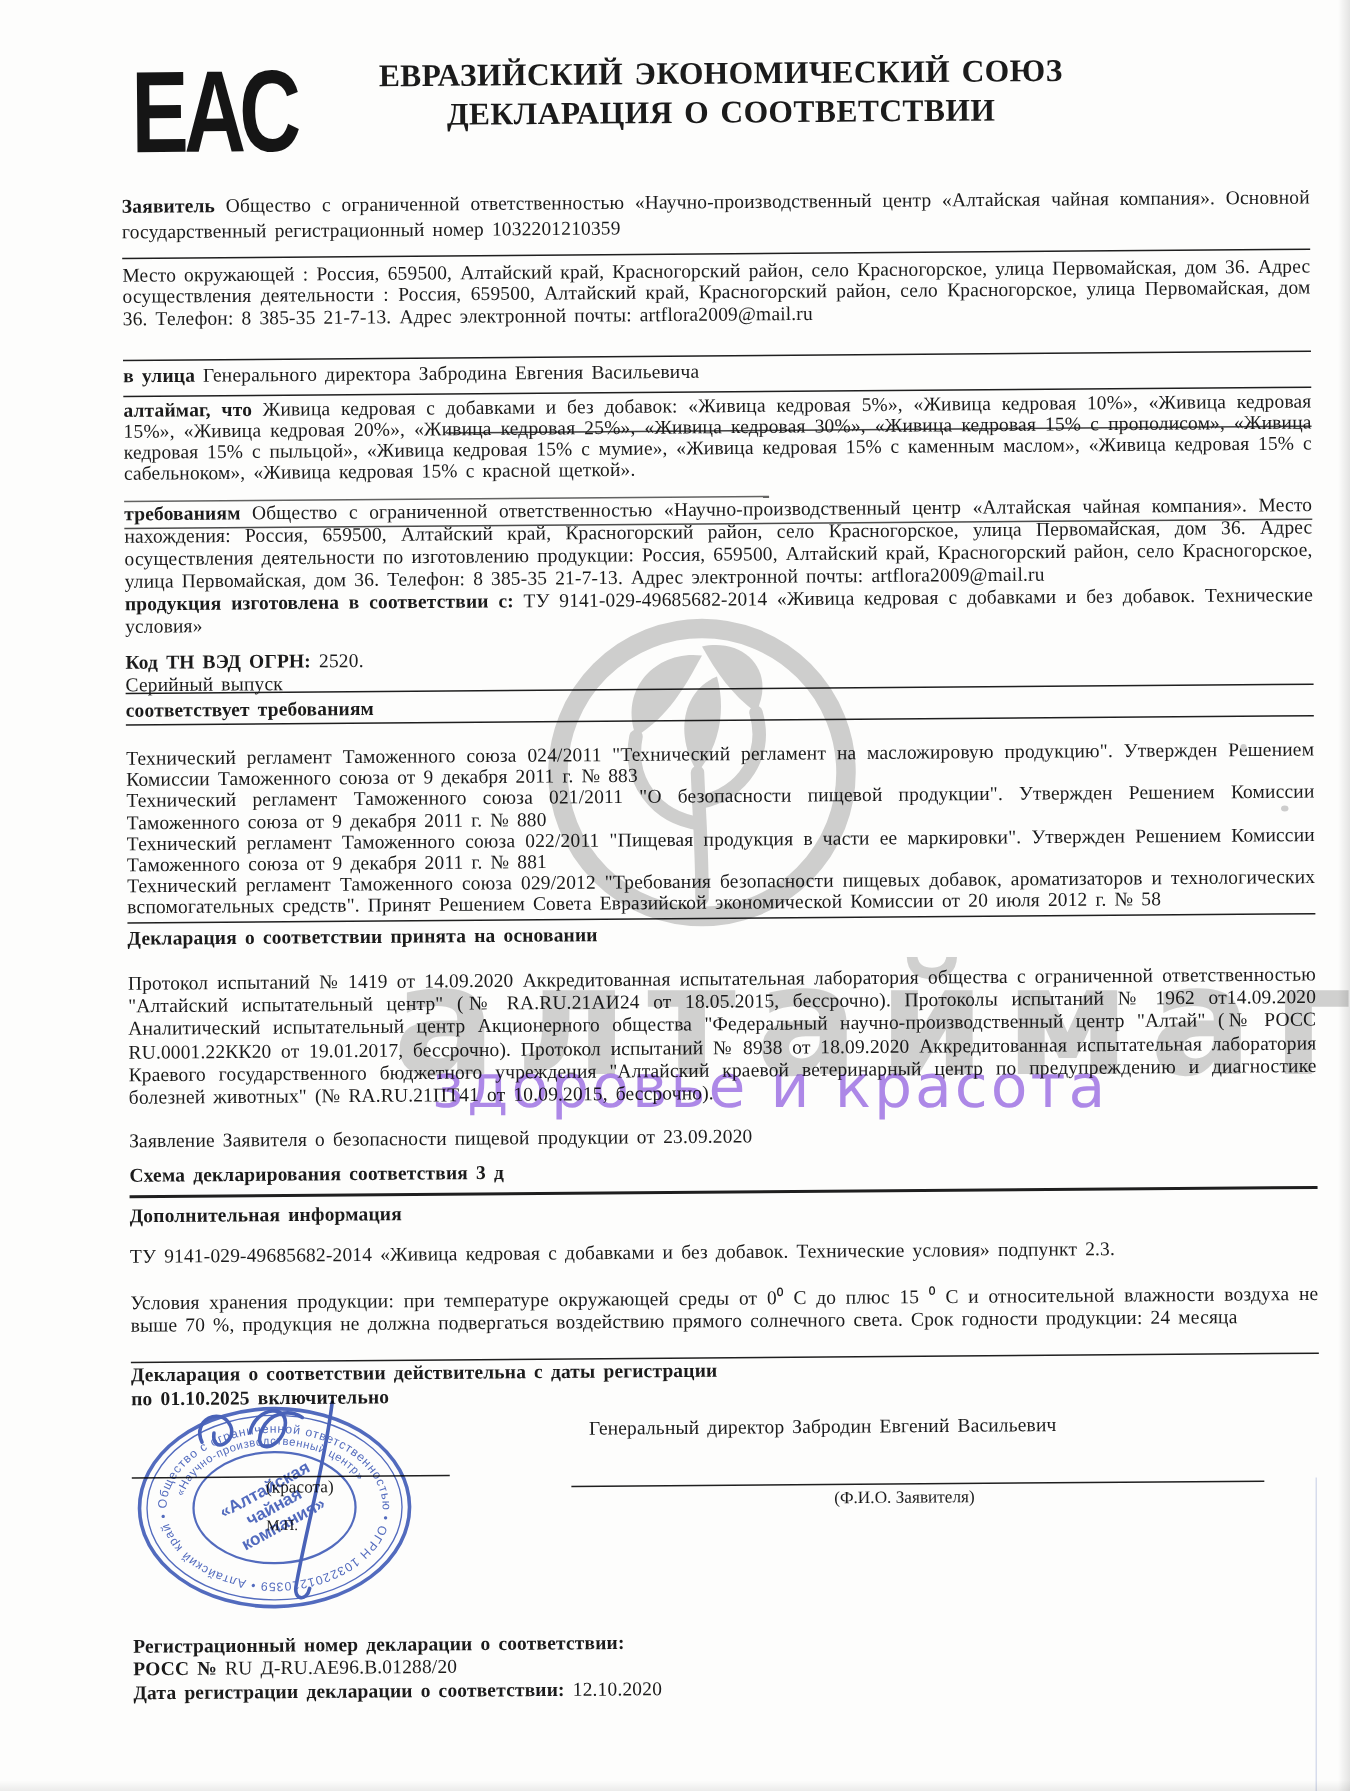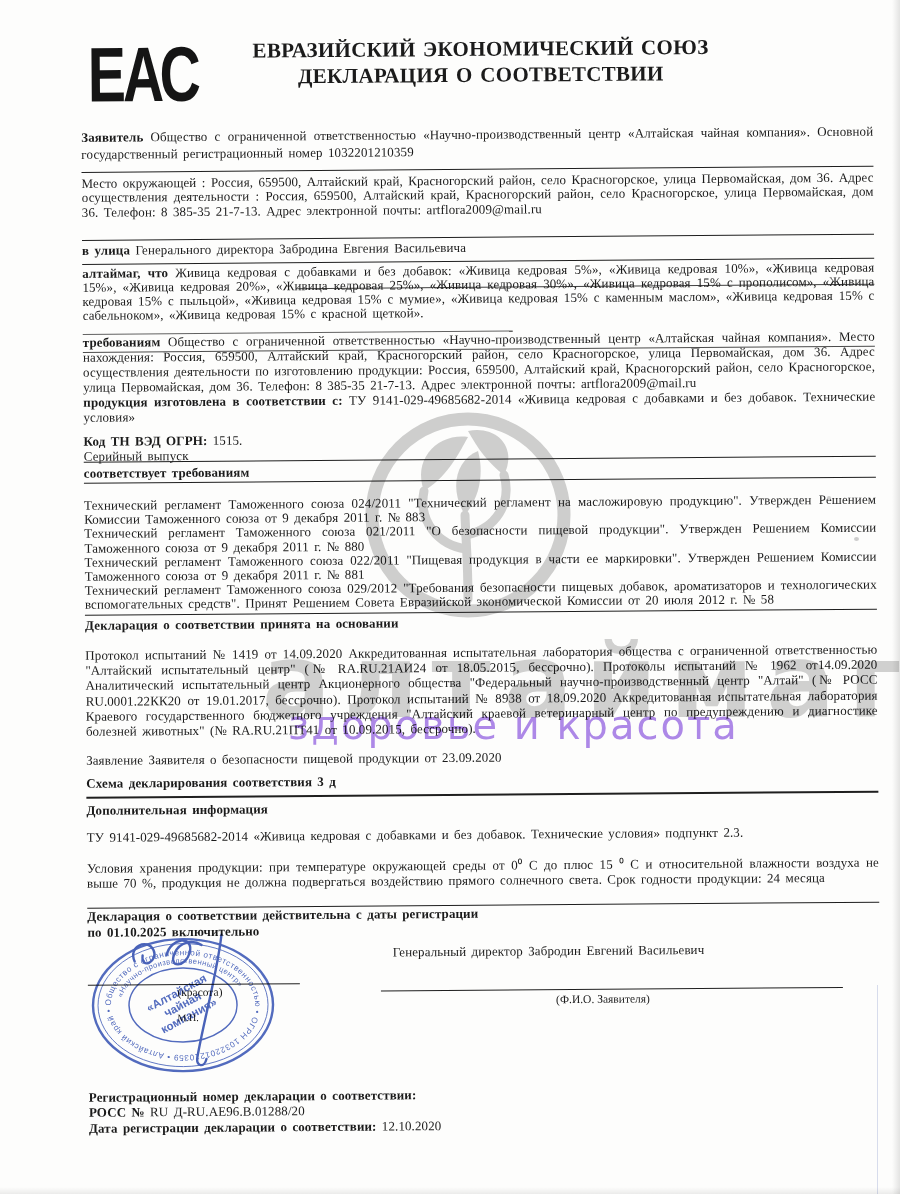--- a/index.html
+++ b/index.html
@@ -84,21 +84,21 @@
     </div>
     <div>
       <span class="b">продукция изготовлена в соответствии с:</span>
       <span>ТУ 9141-029-49685682-2014 «Живица кедровая с добавками и без добавок. Технические условия»</span>
     </div>
   </div>
   <div class="hr" style="top:349px;opacity:.8"></div>
 
   <div class="blk nojust" style="top:432px">
     <span class="b">Код ТН ВЭД ОГРН:</span>
-    <span>1515.</span>
+    <span>2520.</span>
   </div>
   <div class="blk nojust" style="top:447px">Серийный выпуск</div>
   <div class="hr" style="top:459px"></div>
   <div class="blk nojust b" style="top:464px">соответствует требованиям</div>
   <div class="hr" style="top:480px"></div>
 
   <div class="blk" style="top:496px;line-height:14.2px">
     <div>Технический регламент Таможенного союза 024/2011 "Технический регламент на масложировую продукцию". Утвержден Решением Комиссии Таможенного союза от 9 декабря 2011 г. № 883</div>
     <div>Технический регламент Таможенного союза 021/2011 "О безопасности пищевой продукции". Утвержден Решением Комиссии Таможенного союза от 9 декабря 2011 г. № 880</div>
     <div>Технический регламент Таможенного союза 022/2011 "Пищевая продукция в части ее маркировки". Утвержден Решением Комиссии Таможенного союза от 9 декабря 2011 г. № 881</div>

